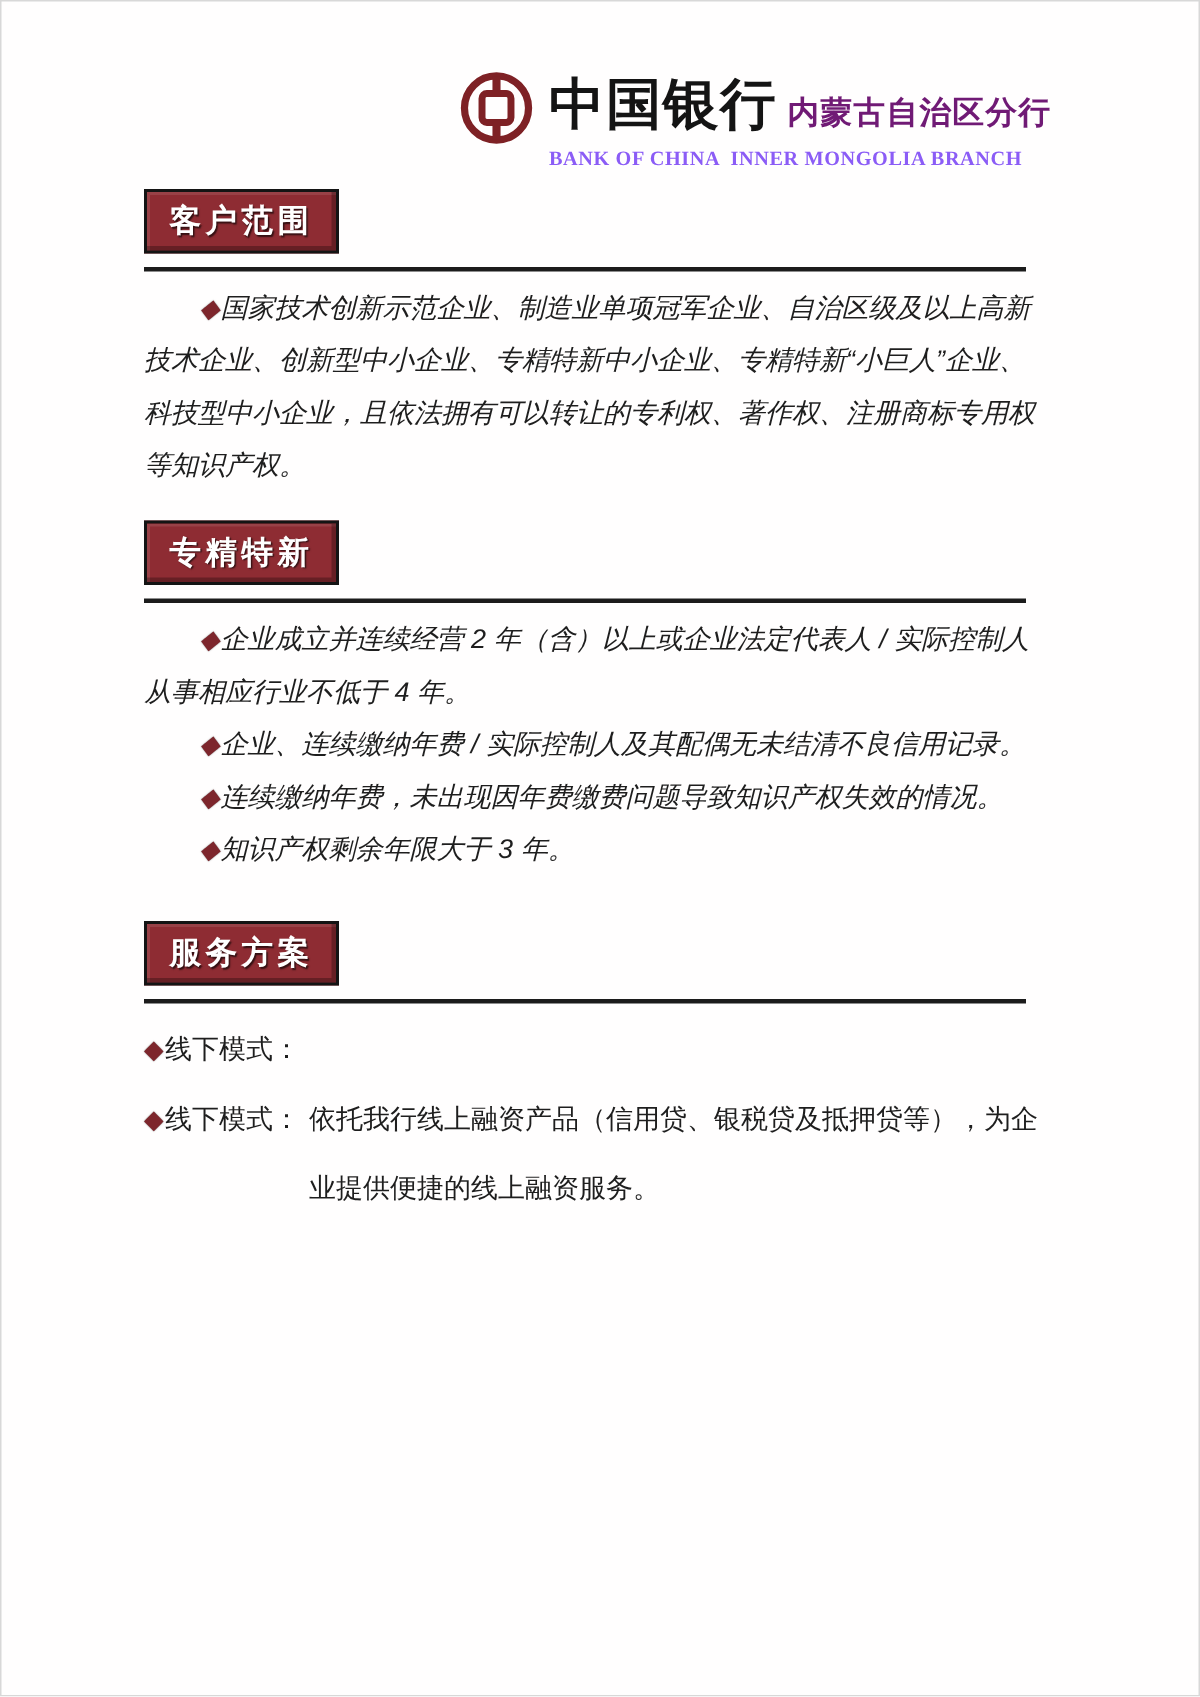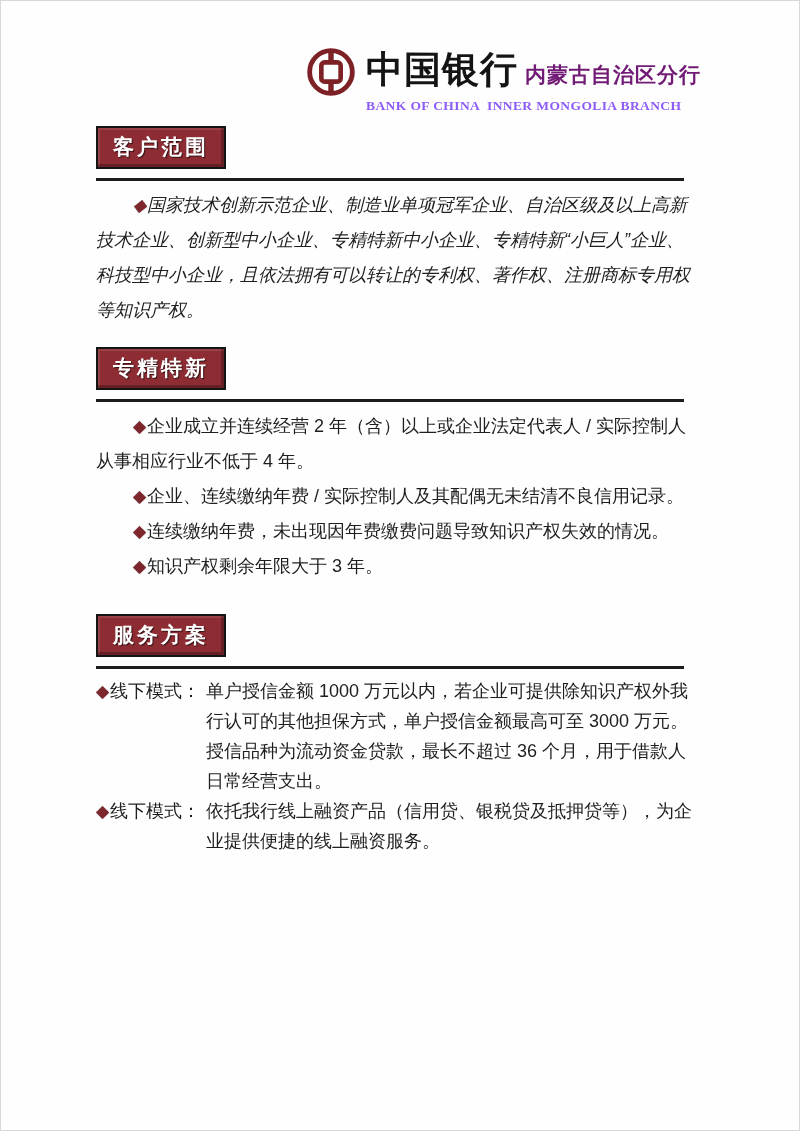--- a/index.html
+++ b/index.html
@@ -30,23 +30,23 @@
   .rule{height:0;border-top:3px solid var(--rule);width:588px;margin:9px 0 7px;}
 
   .body-text{font-size:18px;line-height:35px;color:var(--ink);white-space:pre-line;}
   .indent{text-indent:37px;font-style:italic;}
   .diamond{color:var(--bullet);font-size:17px;margin-right:1px;text-shadow:0 0 1px rgba(0,0,0,.55);}
 
   .sec1{margin-top:12px;}
   .sec2{margin-top:19px;}
   .sec3{margin-top:30px;}
 
-  .items .item{font-size:18px;line-height:35px;white-space:pre-line;text-indent:37px;}
+  .items .item{font-size:18px;line-height:35px;white-space:pre-line;text-indent:37px;font-style:italic;}
 
-  .mode-row{display:flex;align-items:flex-start;font-size:18px;line-height:30px;}
+  .mode-row{display:flex;align-items:flex-start;font-size:18px;line-height:46px;}
   .mode-label{flex:0 0 110px;white-space:nowrap;font-weight:400;}
   .mode-text{flex:1;white-space:pre-line;}
 </style>
 </head>
 <body>
 
 <div class="page">
 
   <header class="brand">
     <span>
@@ -88,24 +88,20 @@
         <p class="item"><span class="diamond">◆</span><span>知识产权剩余年限大于 3 年。</span></p>
       </div>
     </section>
 
     <section class="sec3">
       <div class="sec-box">服务方案</div>
       <div class="rule"></div>
 
       <div class="mode-row">
         <span class="mode-label"><span class="diamond">◆</span><span>线下模式：</span></span>
-        <span class="mode-text">单户授信金额 1000 万元以内，若企业可提供除知识产权外我
-行认可的其他担保方式，单户授信金额最高可至 3000 万元。
-授信品种为流动资金贷款，最长不超过 36 个月，用于借款人
-日常经营支出。</span>
       </div>
 
       <div class="mode-row">
         <span class="mode-label"><span class="diamond">◆</span><span>线下模式：</span></span>
         <span class="mode-text">依托我行线上融资产品（信用贷、银税贷及抵押贷等），为企
 业提供便捷的线上融资服务。</span>
       </div>
     </section>
 
   </main>

